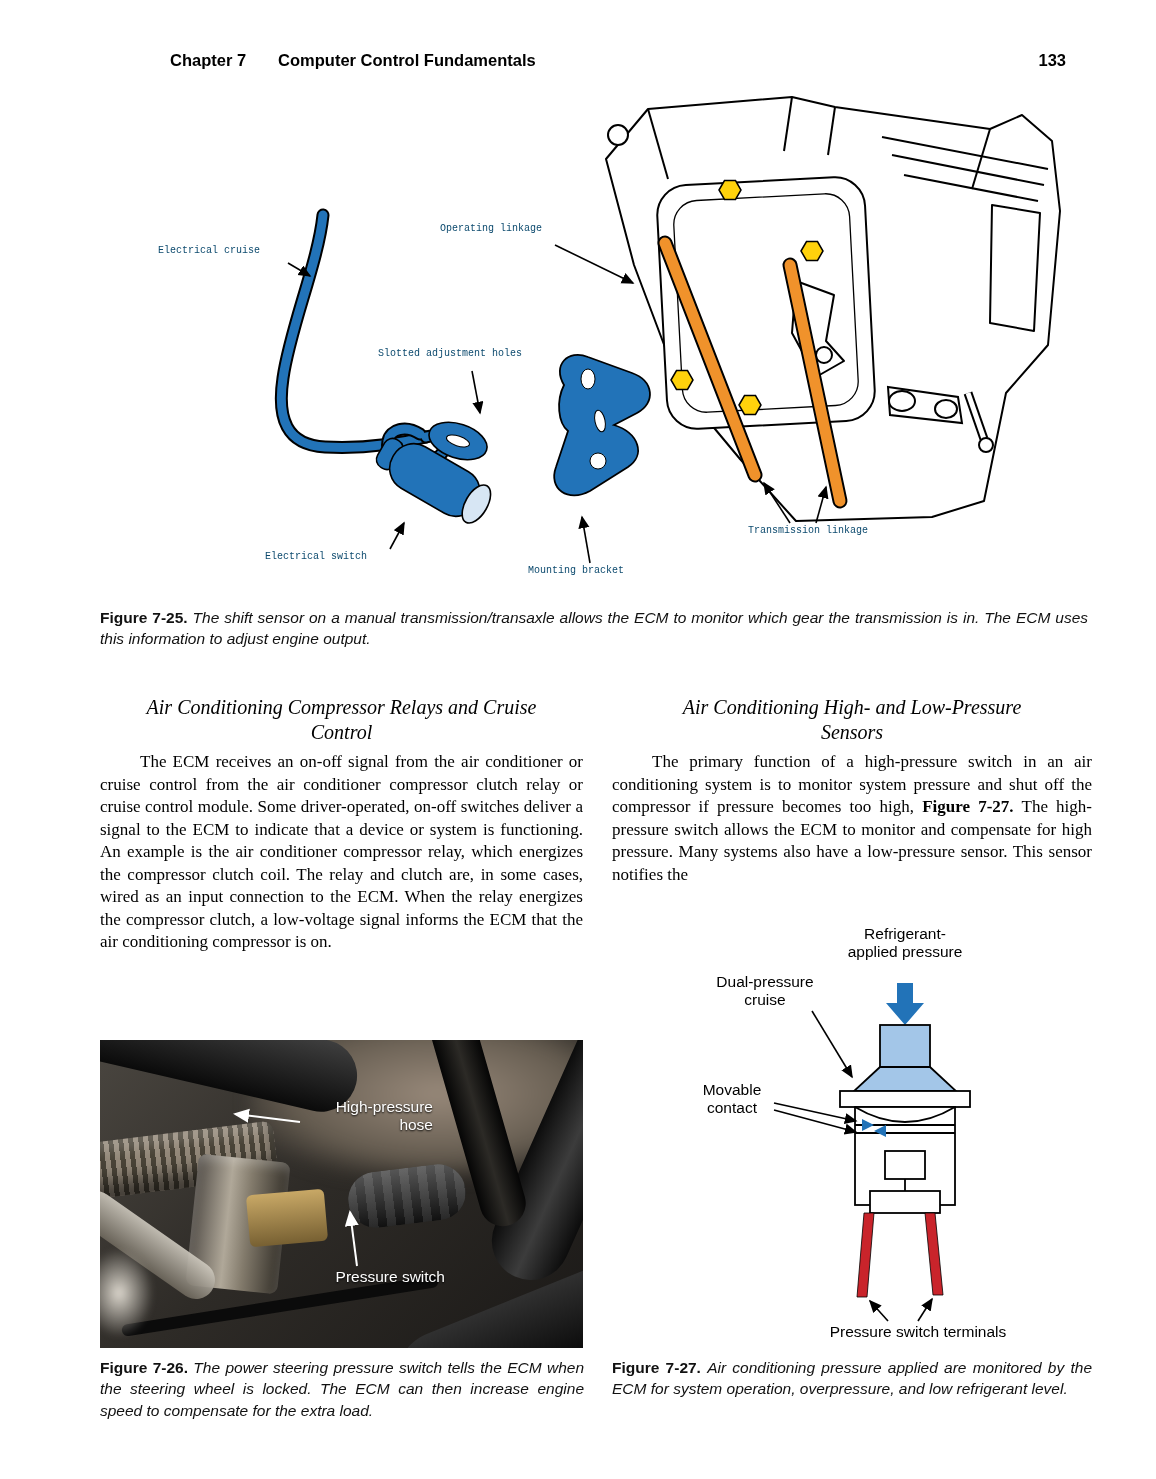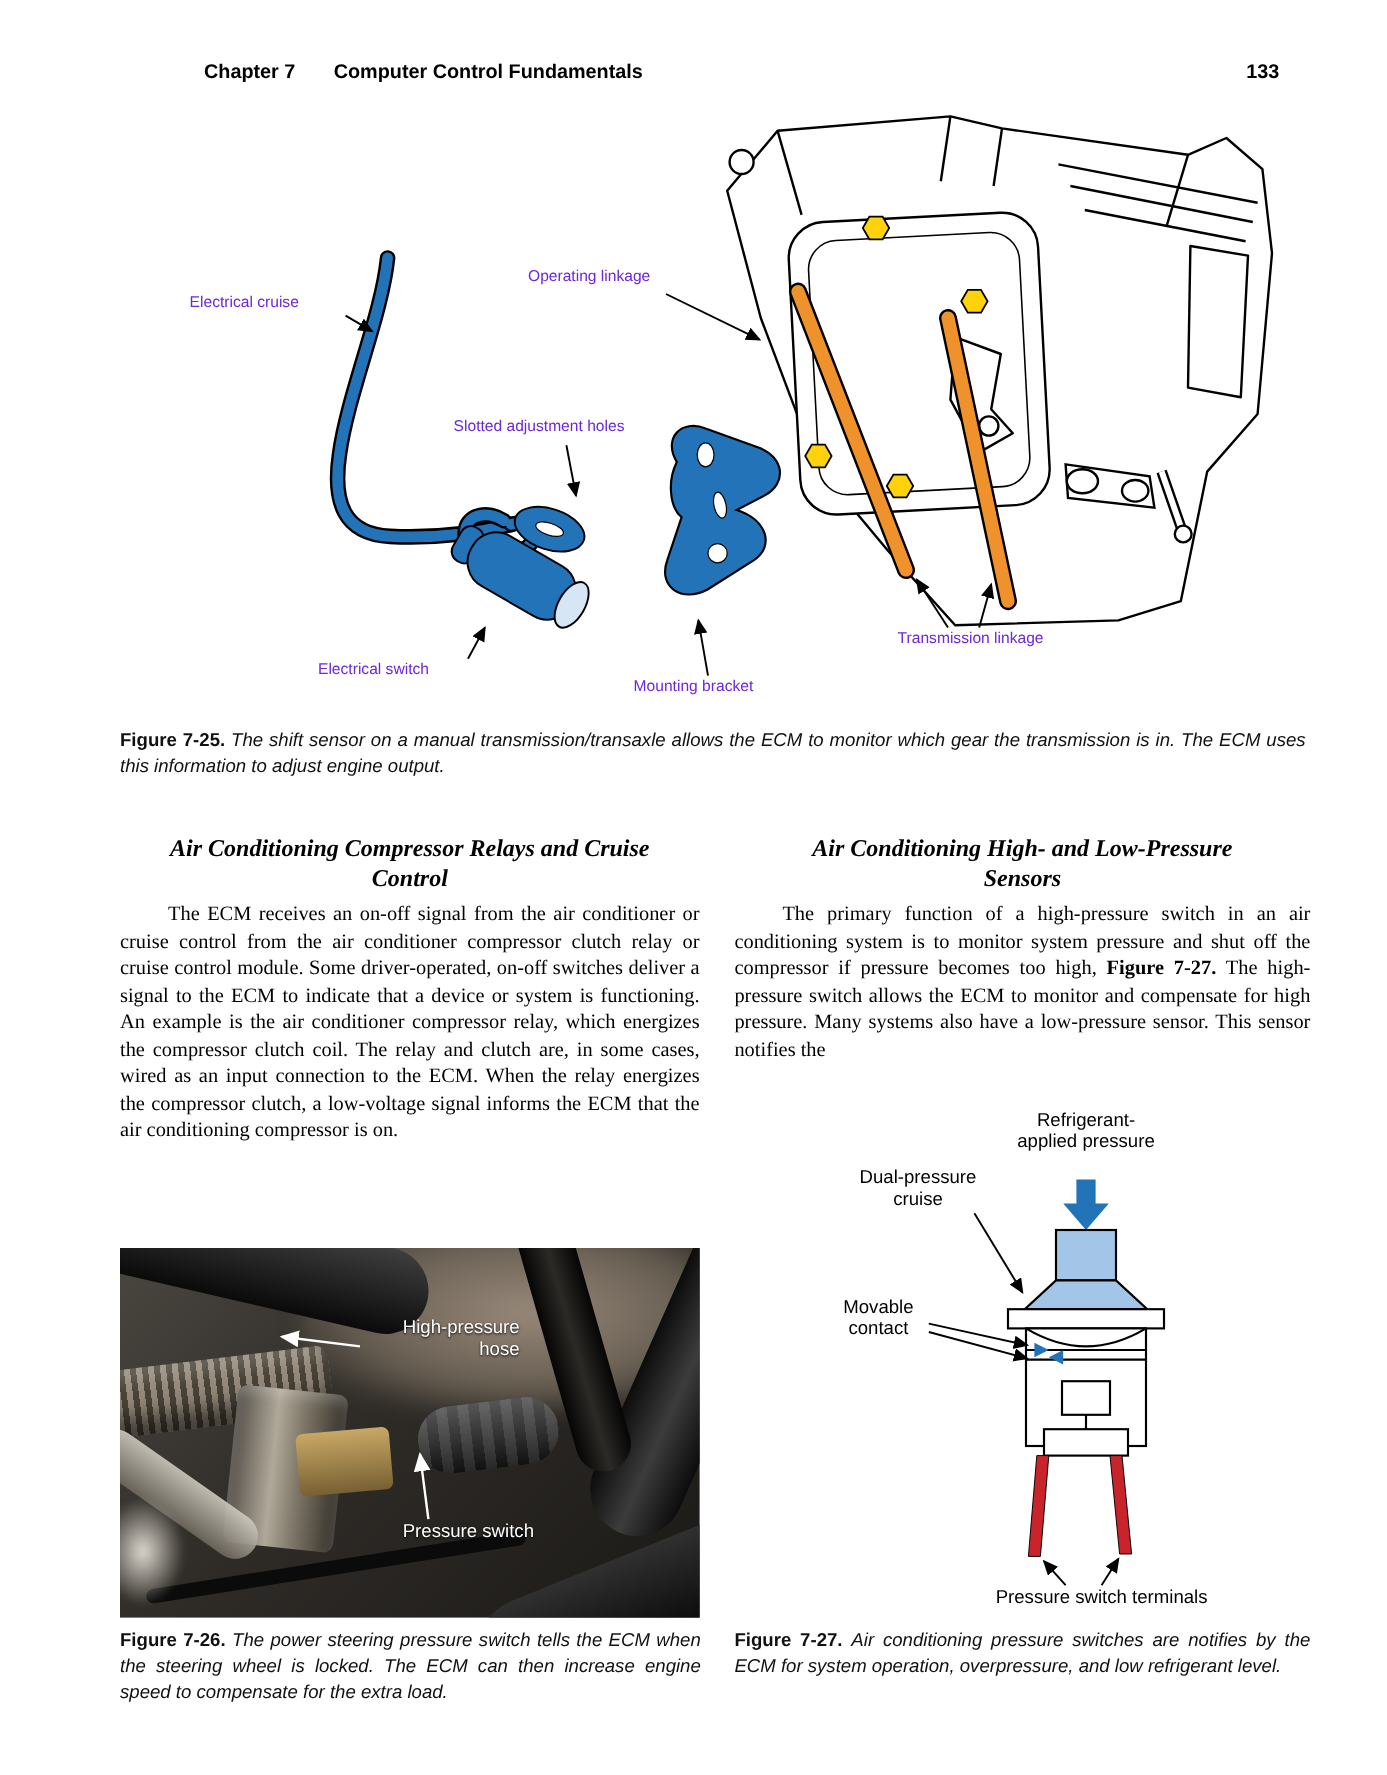--- a/index.html
+++ b/index.html
@@ -12,29 +12,29 @@
   .page-header {
     position:absolute; top:36px; left:170px; right:90px;
     display:flex; justify-content:space-between;
     font-weight:bold; font-size:16.5px;
   }
   .hdr-title { margin-left:32px; }
   .prewrap { white-space:pre-line; }
 
   .fig25 { position:absolute; left:90px; top:78px; width:990px; height:512px; }
   .fig25 svg { width:100%; height:100%; display:block; }
-  .fig-label { position:absolute; font-size:13px; line-height:1.15; color:#6d28d9; }
+  .fig-label { position:absolute; font-size:10px; line-height:1.15; color:#0c4a6e;font-family:Liberation Mono, monospace; }
 
   .caption { position:absolute; font-size:15.5px; line-height:1.38; text-align:justify; color:#111; }
   .cap-label { font-weight:bold; }
   .cap-text  { font-style:italic; }
 
   .col-heading {
     position:absolute; font-family:"Liberation Serif", serif;
-    font-style:italic; font-weight:bold; font-size:20px; line-height:1.25;
+    font-style:italic; font-weight:normal; font-size:20px; line-height:1.25;
     text-align:center;
   }
   .body-text {
     position:absolute; font-family:"Liberation Serif", serif;
     font-size:17px; line-height:1.325; text-align:justify; text-indent:40px;
   }
   .bold { font-weight:bold; }
 
   
   .photo { position:absolute; left:100px; top:1025px; width:483px; height:308px;
@@ -273,16 +273,16 @@
     <div class="f27-label" style="left:206px;top:410px;width:200px;">Pressure switch terminals</div>
   </div>
 
   <p class="caption" style="left:100px;top:1342px;width:484px;">
     <span class="cap-label">Figure 7-26.</span>
     <span class="cap-text">The power steering pressure switch tells the ECM when the steering wheel is locked. The ECM can then increase engine speed to compensate for the extra load.</span>
   </p>
 
   <p class="caption" style="left:612px;top:1342px;width:480px;">
     <span class="cap-label">Figure 7-27.</span>
-    <span class="cap-text">Air conditioning pressure switches are notifies by the ECM for system operation, overpressure, and low refrigerant level.</span>
+    <span class="cap-text">Air conditioning pressure applied are monitored by the ECM for system operation, overpressure, and low refrigerant level.</span>
   </p>
 
 </div>
 
 </body></html>

